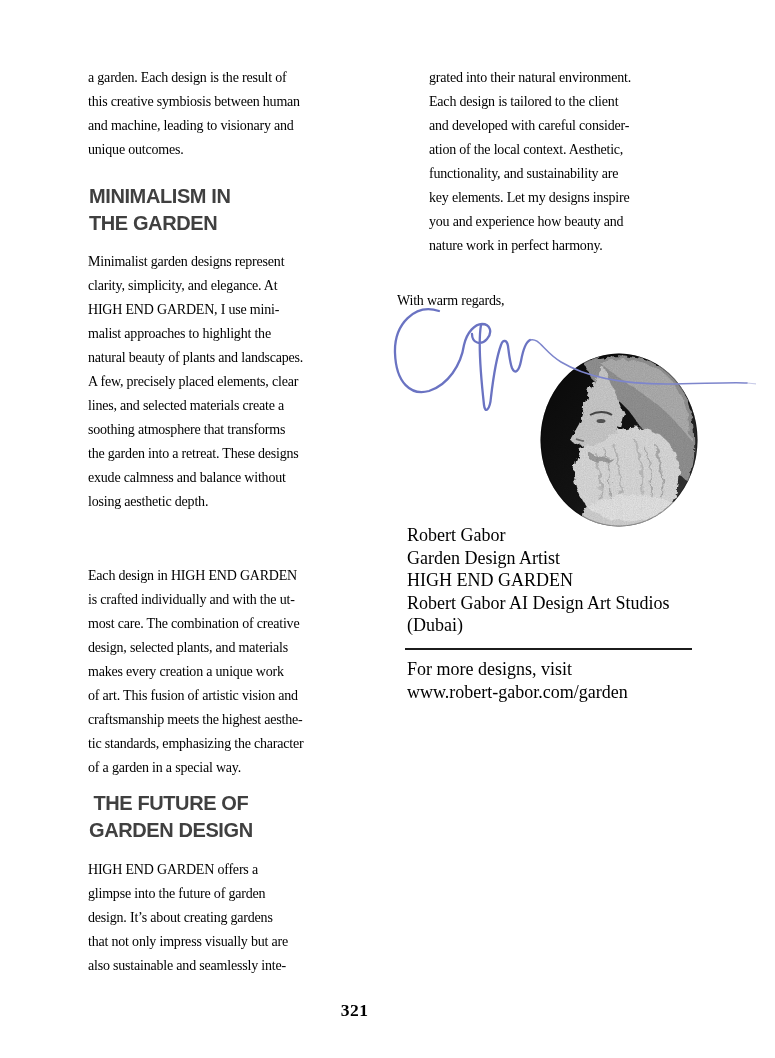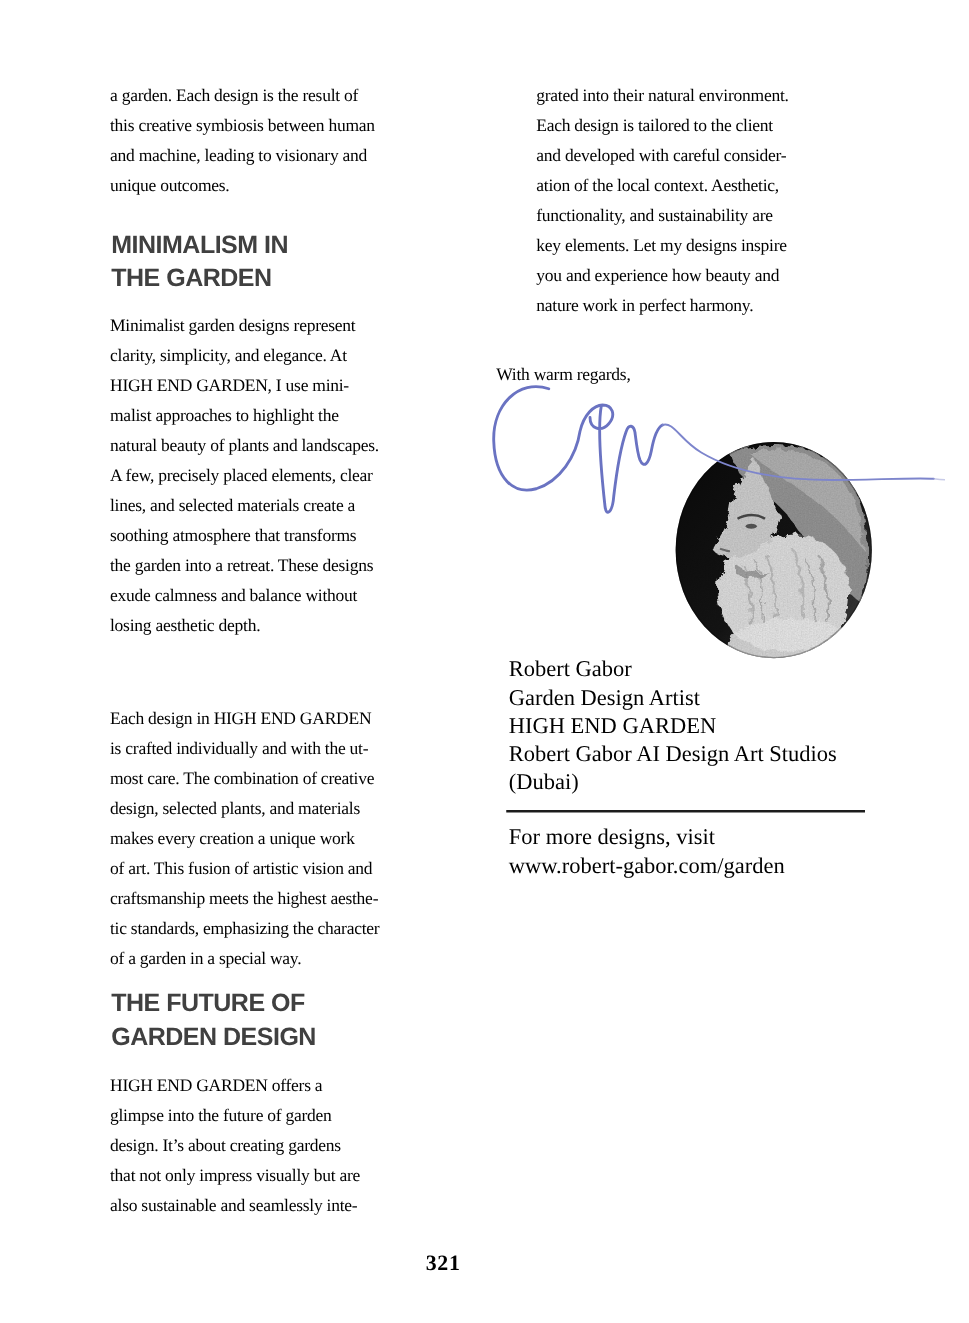--- a/index.html
+++ b/index.html
@@ -76,21 +76,21 @@
   <p class="abs body-text" style="left:88px;top:564px;">Each design in HIGH END GARDEN
 is crafted individually and with the ut-
 most care. The combination of creative
 design, selected plants, and materials
 makes every creation a unique work
 of art. This fusion of artistic vision and
 craftsmanship meets the highest aesthe-
 tic standards, emphasizing the character
 of a garden in a special way.</p>
 
-  <h2 class="abs heading" style="left:89px;top:790px;">THE FUTURE OF
+  <h2 class="abs heading" style="left:89px;top:790px;text-align:center;">THE FUTURE OF
 GARDEN DESIGN</h2>
 
   <p class="abs body-text" style="left:88px;top:858px;">HIGH END GARDEN offers a
 glimpse into the future of garden
 design. It’s about creating gardens
 that not only impress visually but are
 also sustainable and seamlessly inte-</p>
 
   <p class="abs body-text" style="left:429px;top:66px;">grated into their natural environment.
 Each design is tailored to the client

